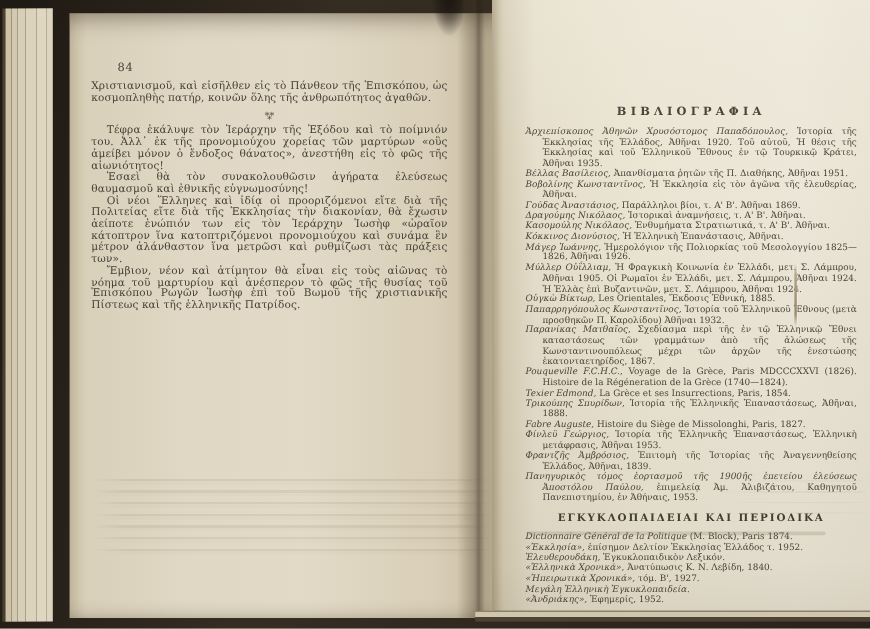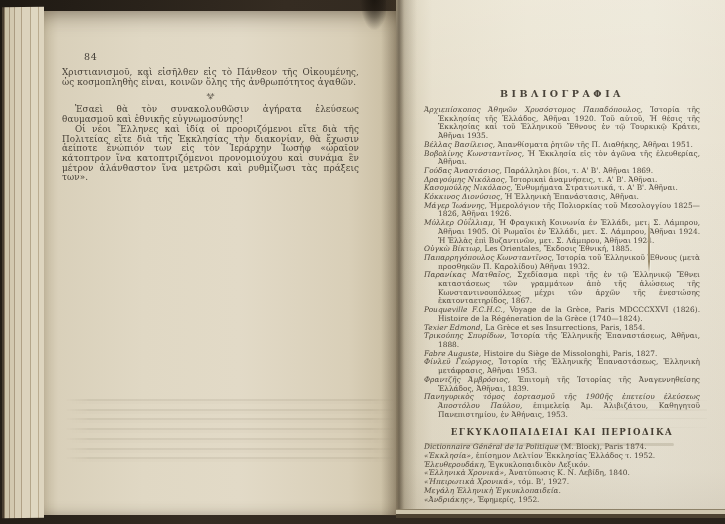--- a/index.html
+++ b/index.html
@@ -10,21 +10,21 @@
   }
   
   .edge-stack {
     position:absolute; left:2px; top:7px; width:42px; height:511px;
     transform:skewY(-0.4deg);
     background:linear-gradient(90deg,
       #4a3f31 0 2px,#8a7b63 2px 3px,#cdc3a9 3px 7px,#a3937a 7px 8px,
       #d3c9b0 8px 12px,#ab9c82 12px 13px,#d8cfb8 13px 19px,#b0a186 19px 20px,
       #dcd3bd 20px 28px,#b4a68a 28px 29px,#dfd7c1 29px 36px,#baac90 36px 37px,#ded5bf 37px 42px);
   }
-  .page { position:absolute; }
+  .page { position:absolute;margin-left:14px; }
   .page.left {
     left:44px; top:11px; width:354px; height:504px;
     background:linear-gradient(90deg,#c8bda3 0%,#d9d0ba 4%,#e0d8c4 28%,#e2dac7 55%,#d9cfb8 86%,#c7bb9f 100%);
     box-shadow:inset 0 16px 20px -14px rgba(60,47,30,.6), inset 0 -10px 14px -11px rgba(60,47,30,.4);
   }
   .page.right {
     left:396px; top:0; width:329px; height:509px;
     background:linear-gradient(90deg,#bbae91 0%,#d6cdb5 3%,#e6dfcc 11%,#ebe5d4 40%,#ece7d8 78%,#e9e3d3 100%);
   }
   .page.right::after {
@@ -93,24 +93,26 @@
 </head>
 <body>
 
 <div class="scene">
 
   <div class="edge-stack"></div>
 
   <section class="page left">
     <div class="pageno">84</div>
     <div class="lp-text">
-      <p class="para">Χριστιανισμοῦ, καὶ εἰσῆλθεν εἰς τὸ Πάνθεον τῆς Οἰκουμένης, ὡς κοσμοπληθὴς εἶναι, κοινῶν ὅλης τῆς ἀνθρωπότητος ἀγαθῶν.</p>
+      <p class="para">Χριστιανισμοῦ, καὶ εἰσῆλθεν εἰς τὸ Πάνθεον τῆς Ἐπισκόπου, ὡς κοσμοπληθὴς πατήρ, κοινῶν ὅλης τῆς ἀνθρωπότητος ἀγαθῶν.</p>
       <div class="asterism">⁂</div>
+      <p class="para indent">Τέφρα ἐκάλυψε τὸν Ἱεράρχην τῆς Ἐξόδου καὶ τὸ ποίμνιόν του. Ἀλλ᾽ ἐκ τῆς προνομιούχου χορείας τῶν μαρτύρων «οὓς ἀμείβει μόνον ὁ ἔνδοξος θάνατος», ἀνεστήθη εἰς τὸ φῶς τῆς αἰωνιότητος!</p>
       <p class="para indent">Ἐσαεὶ θὰ τὸν συνακολουθῶσιν ἀγήρατα ἐλεύσεως θαυμασμοῦ καὶ ἐθνικῆς εὐγνωμοσύνης!</p>
       <p class="para indent">Οἱ νέοι Ἕλληνες καὶ ἰδίᾳ οἱ προοριζόμενοι εἴτε διὰ τῆς Πολιτείας εἴτε διὰ τῆς Ἐκκλησίας τὴν διακονίαν, θὰ ἔχωσιν ἀείποτε ἐνώπιόν των εἰς τὸν Ἱεράρχην Ἰωσὴφ «ὡραῖον κάτοπτρον ἵνα κατοπτριζόμενοι προνομιούχου καὶ συνάμα ἓν μέτρον ἀλάνθαστον ἵνα μετρῶσι καὶ ρυθμίζωσι τὰς πράξεις των».</p>
+      <p class="para indent">Ἔμβιον, νέον καὶ ἀτίμητον θὰ εἶναι εἰς τοὺς αἰῶνας τὸ νόημα τοῦ μαρτυρίου καὶ ἀνέσπερον τὸ φῶς τῆς θυσίας τοῦ Ἐπισκόπου Ρωγῶν Ἰωσὴφ ἐπὶ τοῦ Βωμοῦ τῆς χριστιανικῆς Πίστεως καὶ τῆς ἑλληνικῆς Πατρίδος.</p>
     </div>
     <div class="bleed"></div>
   </section>
 
   <section class="page right">
     <div class="rp-text">
       <h2 class="sect-title">ΒΙΒΛΙΟΓΡΑΦΙΑ</h2>
       <div class="entry-list">
 
           <p class="entry"><i class="author">Ἀρχιεπίσκοπος Ἀθηνῶν Χρυσόστομος Παπαδόπουλος,</i> <span>Ἱστορία τῆς Ἐκκλησίας τῆς Ἑλλάδος, Ἀθῆναι 1920. Τοῦ αὐτοῦ, Ἡ θέσις τῆς Ἐκκλησίας καὶ τοῦ Ἑλληνικοῦ Ἔθνους ἐν τῷ Τουρκικῷ Κράτει, Ἀθῆναι 1935.</span></p>

